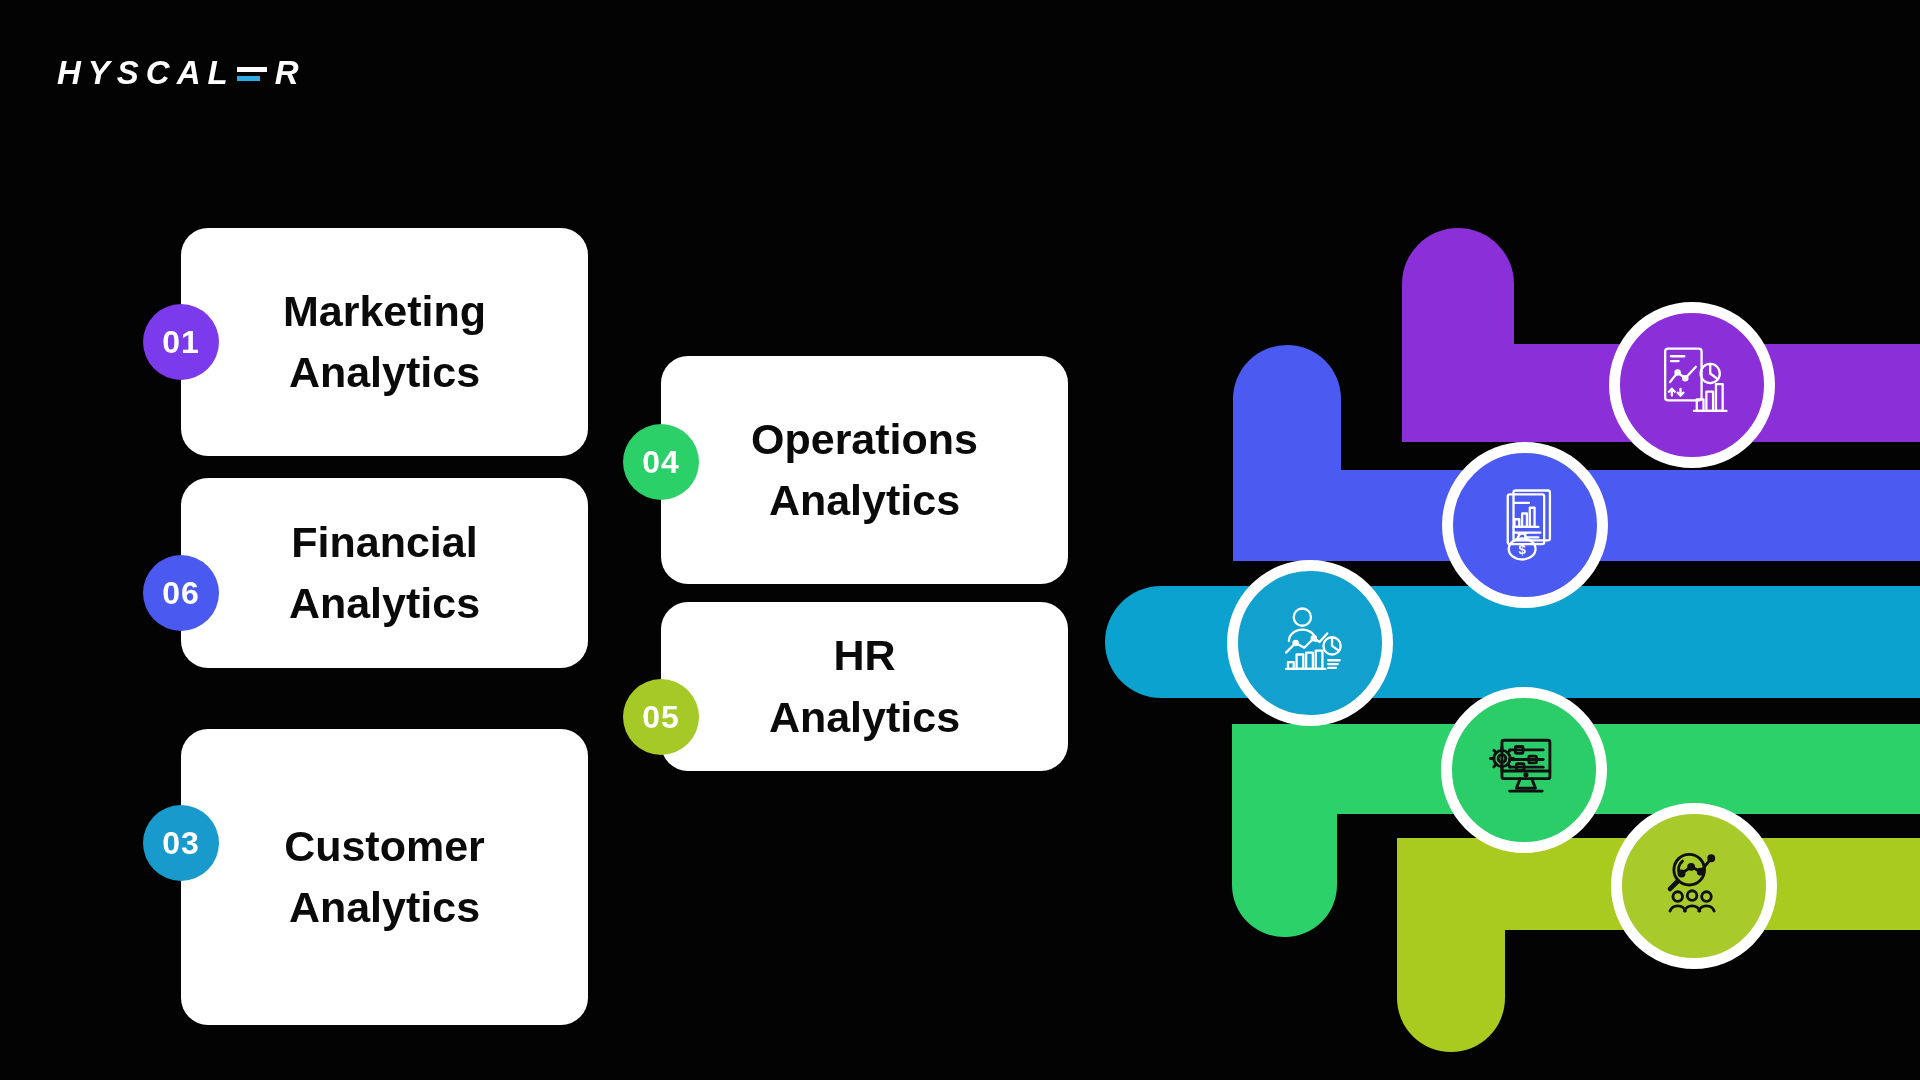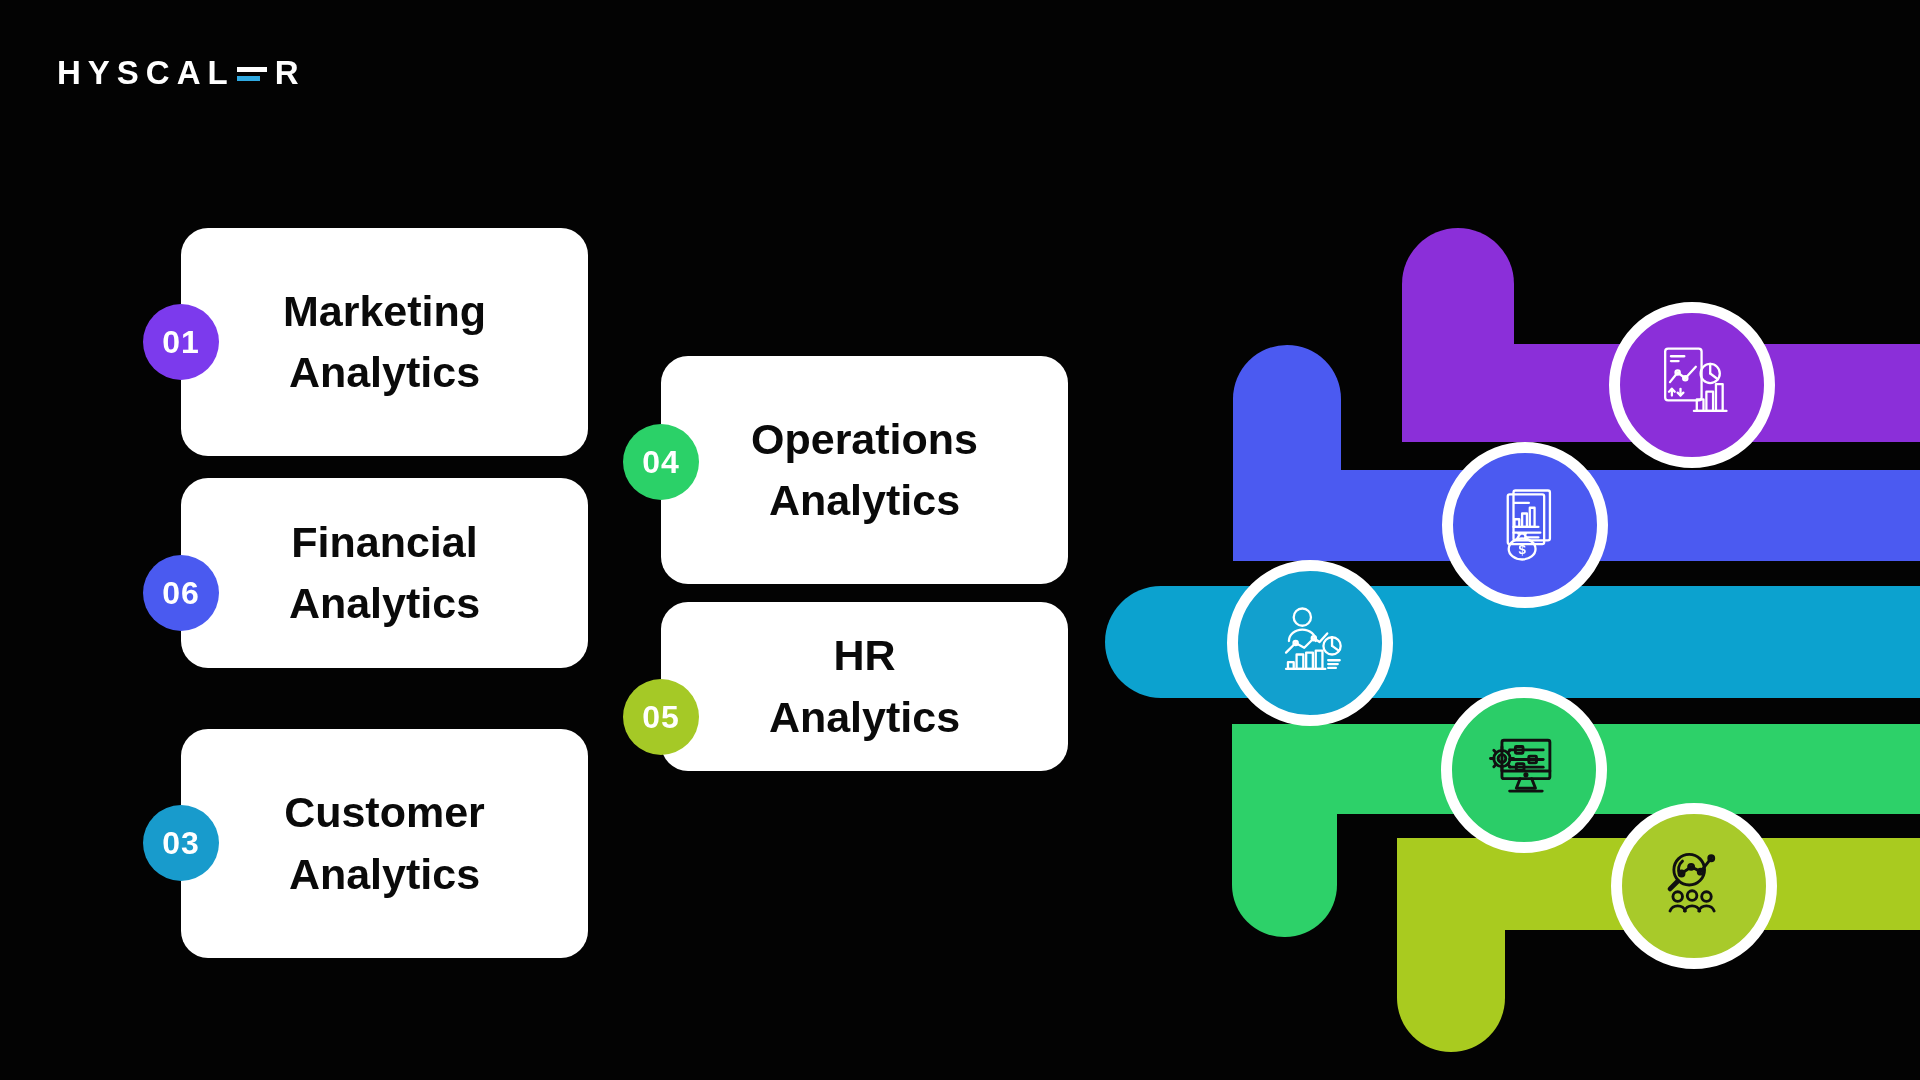--- a/index.html
+++ b/index.html
@@ -11,21 +11,21 @@
     overflow: hidden;
     font-family: "Liberation Sans", "DejaVu Sans", sans-serif;
   }
 
   
   .logo {
     position: absolute;
     left: 57px; top: 54px;
     display: flex; align-items: center;
     color: #ffffff;
-    font-size: 33px; font-weight: 700; letter-spacing: 7px;
+    font-size: 33px; font-weight: 700; letter-spacing: 7px; font-style: italic;
   }
   .logo-e { position: relative; display: inline-block; width: 30px; height: 26px; margin: 0 8px 0 2px; }
   .logo-e .bar-top    { position: absolute; left: 0; top: 7px;  width: 30px; height: 5px; background: #ffffff; }
   .logo-e .bar-bottom { position: absolute; left: 0; top: 16px; width: 23px; height: 5px; background: #2FA9E1; }
 
   
   .title {
     position: absolute;
     left: 0; right: 0; top: 96px;
     text-align: center;
@@ -42,21 +42,21 @@
     border-radius: 27px;
     display: flex; flex-direction: column;
     align-items: center; justify-content: center;
     gap: 14px;
   }
   .card span {
     color: #0a0a0a; font-size: 43px; font-weight: 700; line-height: 1.1;
   }
   .card-1 { left: 181px; top: 228px; height: 228px; }
   .card-2 { left: 181px; top: 478px; height: 190px; }
-  .card-3 { left: 181px; top: 729px; height: 229px; }
+  .card-3 { left: 181px; top: 729px; height: 296px; }
   .card-4 { left: 661px; top: 356px; height: 228px; }
   .card-5 { left: 661px; top: 602px; height: 169px; }
 
   .badge {
     position: absolute;
     width: 76px; height: 76px; border-radius: 50%;
     display: flex; align-items: center; justify-content: center;
     color: #ffffff; font-size: 32px; font-weight: 700; letter-spacing: 1px;
     z-index: 3;
   }

